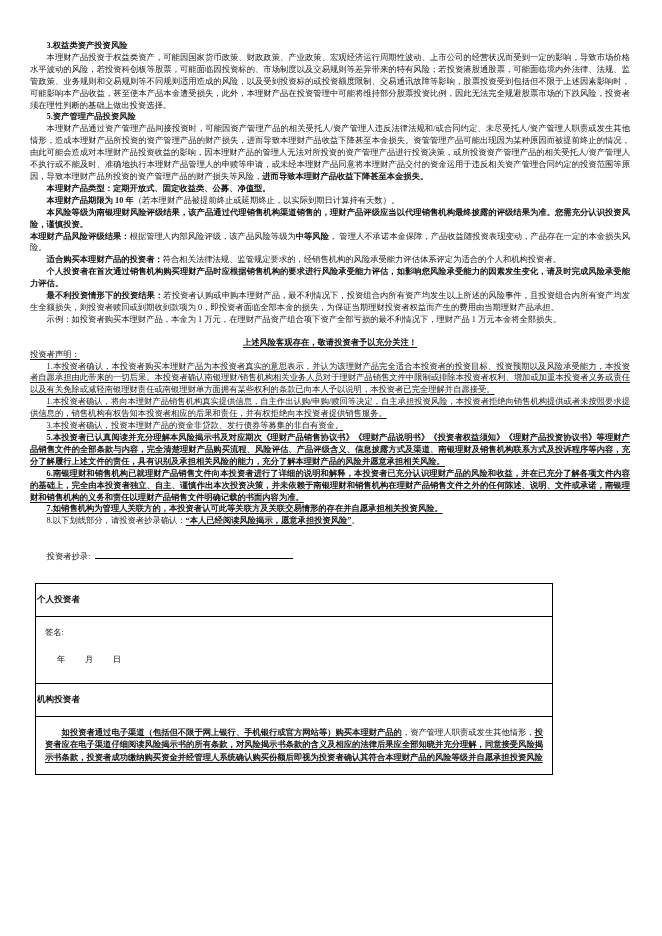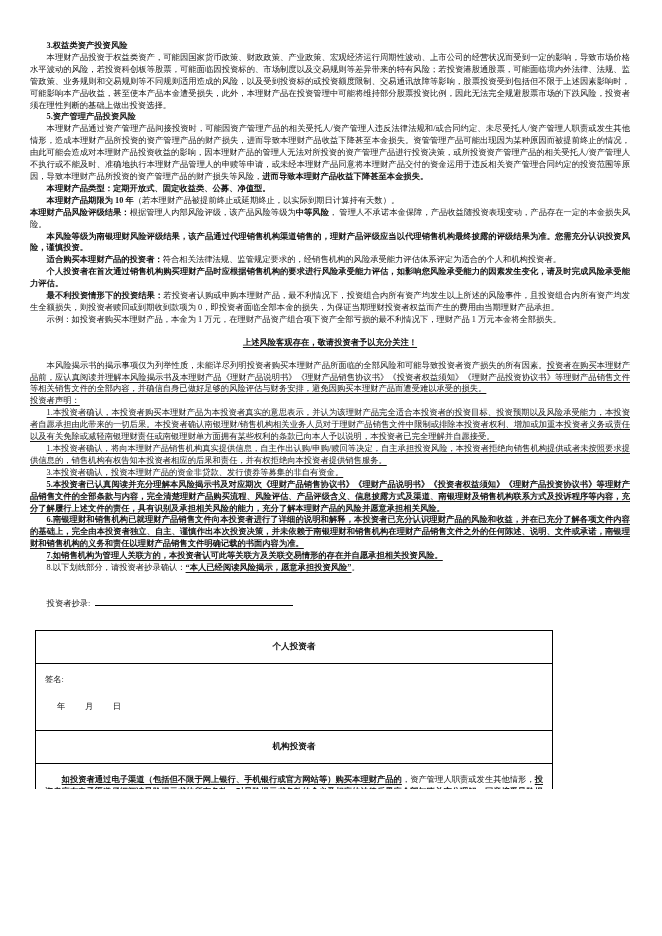--- a/index.html
+++ b/index.html
@@ -14,48 +14,47 @@
   .label{text-indent:0;}
   .center{text-align:center;text-indent:0;}
   .gap{margin-top:11px;}
   .run{white-space:pre-wrap;}
   .b{font-weight:700;}
   .u{text-decoration:underline;text-underline-offset:1.5px;}
   .transcribe{margin-top:22px;padding-left:2em;}
   .blank-line{display:inline-block;width:198px;height:9px;border-bottom:1px solid #000;margin-left:5px;vertical-align:baseline;}
   .sig-table{border-collapse:collapse;width:518px;margin:20px 0 0 5px;table-layout:fixed;}
   .sig-table td{border:1.5px solid #000;}
-  .th-cell{height:30px;text-align:center;font-weight:700;font-size:8.6px;}
+  .th-cell{height:30px;font-weight:700;font-size:8.6px;}
   .cell{padding:10px 9px;vertical-align:top;text-align:left;}
   .cell-sign{min-height:46px;}
   .date-line{margin-top:15px;padding-left:12px;letter-spacing:1px;}
   .rep{margin-top:13px;}
   .date-line.org{padding-left:28px;margin-top:13px;}
   .echannel{margin:0;text-indent:2em;text-align:justify;line-height:12.3px;}
 </style>
 </head>
 <body>
 
 <div class="page">
 
   <section class="blocks">
       <p class="blk para"><span class="run b">3.权益类资产投资风险</span></p>
       <p class="blk para"><span class="run">本理财产品投资于权益类资产，可能因国家货币政策、财政政策、产业政策、宏观经济运行周期性波动、上市公司的经营状况而受到一定的影响，导致市场价格水平波动的风险，若投资科创板等股票，可能面临因投资标的、市场制度以及交易规则等差异带来的特有风险；若投资港股通股票，可能面临境内外法律、法规、监管政策、业务规则和交易规则等不同规则适用造成的风险，以及受到投资标的或投资额度限制、交易通讯故障等影响，股票投资受到包括但不限于上述因素影响时，可能影响本产品收益，甚至使本产品本金遭受损失，此外，本理财产品在投资管理中可能将维持部分股票投资比例，因此无法完全规避股票市场的下跌风险，投资者须在理性判断的基础上做出投资选择。</span></p>
       <p class="blk para"><span class="run b">5.资产管理产品投资风险</span></p>
       <p class="blk para"><span class="run">本理财产品通过资产管理产品间接投资时，可能因资产管理产品的相关受托人/资产管理人违反法律法规和/或合同约定、未尽受托人/资产管理人职责或发生其他情形，造成本理财产品所投资的资产管理产品的财产损失，进而导致本理财产品收益下降甚至本金损失。资管管理产品可能出现因为某种原因而被提前终止的情况，由此可能会造成对本理财产品投资收益的影响，因本理财产品的管理人无法对所投资的资产管理产品进行投资决策，或所投资资产管理产品的相关受托人/资产管理人不执行或不能及时、准确地执行本理财产品管理人的申赎等申请，或未经本理财产品同意将本理财产品交付的资金运用于违反相关资产管理合同约定的投资范围等原因，导致本理财产品所投资的资产管理产品的财产损失等风险，</span><span class="run b">进而导致本理财产品收益下降甚至本金损失。</span></p>
       <p class="blk para"><span class="run b">本理财产品类型：定期开放式、固定收益类、公募、净值型。</span></p>
       <p class="blk para"><span class="run b">本理财产品期限为 10 年</span><span class="run">（若本理财产品被提前终止或延期终止，以实际到期日计算持有天数）。</span></p>
+      <p class="blk para"><span class="run b">本风险等级为南银理财风险评级结果，该产品通过代理销售机构渠道销售的，理财产品评级应当以代理销售机构最终披露的评级结果为准。您需充分认识投资风险，谨慎投资。</span></p>
       <p class="blk label"><span class="run b">本理财产品风险评级结果：</span><span class="run">根据管理人内部风险评级，该产品风险等级为</span><span class="run b">中等风险</span><span class="run">， 管理人不承诺本金保障，产品收益随投资表现变动，产品存在一定的本金损失风险。</span></p>
-      <p class="blk para"><span class="run b">本风险等级为南银理财风险评级结果，该产品通过代理销售机构渠道销售的，理财产品评级应当以代理销售机构最终披露的评级结果为准。您需充分认识投资风险，谨慎投资。</span></p>
       <p class="blk para"><span class="run b">适合购买本理财产品的投资者：</span><span class="run">符合相关法律法规、监管规定要求的，经销售机构的风险承受能力评估体系评定为适合的个人和机构投资者。</span></p>
       <p class="blk para"><span class="run b">个人投资者在首次通过销售机构购买理财产品时应根据销售机构的要求进行风险承受能力评估，如影响您风险承受能力的因素发生变化，请及时完成风险承受能力评估。</span></p>
       <p class="blk para"><span class="run b">最不利投资情形下的投资结果：</span><span class="run">若投资者认购或申购本理财产品，最不利情况下，投资组合内所有资产均发生以上所述的风险事件，且投资组合内所有资产均发生全额损失，则投资者赎回或到期收到款项为 0，即投资者面临全部本金的损失，为保证当期理财投资者权益而产生的费用由当期理财产品承担。</span></p>
       <p class="blk para"><span class="run">示例：如投资者购买本理财产品，本金为 1 万元，在理财产品资产组合项下资产全部亏损的最不利情况下，理财产品 1 万元本金将全部损失。</span></p>
       <p class="blk center gap"><span class="run b u">上述风险客观存在，敬请投资者予以充分关注！</span></p>
-      <p class="blk para gap"><span class="run">本风险揭示书的揭示事项仅为列举性质，未能详尽列明投资者购买本理财产品所面临的全部风险和可能导致投资者资产损失的所有因素。</span><span class="run u">投资者在购买本理财产品前，应认真阅读并理解本风险揭示书及本理财产品《理财产品说明书》《理财产品销售协议书》《投资者权益须知》《理财产品投资协议书》等理财产品销售文件等相关销售文件的全部内容，并确信自身已做好足够的风险评估与财务安排，避免因购买本理财产品而遭受难以承受的损失。</span></p>
       <p class="blk label"><span class="run u">投资者声明：</span></p>
       <p class="blk para"><span class="run u">1.本投资者确认，本投资者购买本理财产品为本投资者真实的意思表示，并认为该理财产品完全适合本投资者的投资目标、投资预期以及风险承受能力，本投资者自愿承担由此带来的一切后果。本投资者确认南银理财/销售机构相关业务人员对于理财产品销售文件中限制或排除本投资者权利、增加或加重本投资者义务或责任以及有关免除或减轻南银理财责任或南银理财单方面拥有某些权利的条款已向本人予以说明，本投资者已完全理解并自愿接受。</span></p>
       <p class="blk para"><span class="run u">1.本投资者确认，将向本理财产品销售机构真实提供信息，自主作出认购/申购/赎回等决定，自主承担投资风险，本投资者拒绝向销售机构提供或者未按照要求提供信息的，销售机构有权告知本投资者相应的后果和责任，并有权拒绝向本投资者提供销售服务。</span></p>
       <p class="blk para"><span class="run u">3.本投资者确认，投资本理财产品的资金非贷款、发行债券等募集的非自有资金。</span></p>
       <p class="blk para"><span class="run b u">5.本投资者已认真阅读并充分理解本风险揭示书及对应期次《理财产品销售协议书》《理财产品说明书》《投资者权益须知》《理财产品投资协议书》等理财产品销售文件的全部条款与内容，完全清楚理财产品购买流程、风险评估、产品评级含义、信息披露方式及渠道、南银理财及销售机构联系方式及投诉程序等内容，充分了解履行上述文件的责任，具有识别及承担相关风险的能力，充分了解本理财产品的风险并愿意承担相关风险。</span></p>
       <p class="blk para"><span class="run b u">6.南银理财和销售机构已就理财产品销售文件向本投资者进行了详细的说明和解释，本投资者已充分认识理财产品的风险和收益，并在已充分了解各项文件内容的基础上，完全由本投资者独立、自主、谨慎作出本次投资决策，并未依赖于南银理财和销售机构在理财产品销售文件之外的任何陈述、说明、文件或承诺，南银理财和销售机构的义务和责任以理财产品销售文件明确记载的书面内容为准。</span></p>
       <p class="blk para"><span class="run b u">7.如销售机构为管理人关联方的，本投资者认可此等关联方及关联交易情形的存在并自愿承担相关投资风险。</span></p>
       <p class="blk para"><span class="run">8.以下划线部分，请投资者抄录确认：</span><span class="run b u">“本人已经阅读风险揭示，愿意承担投资风险”</span><span class="run">。</span></p>
     </section>
 

